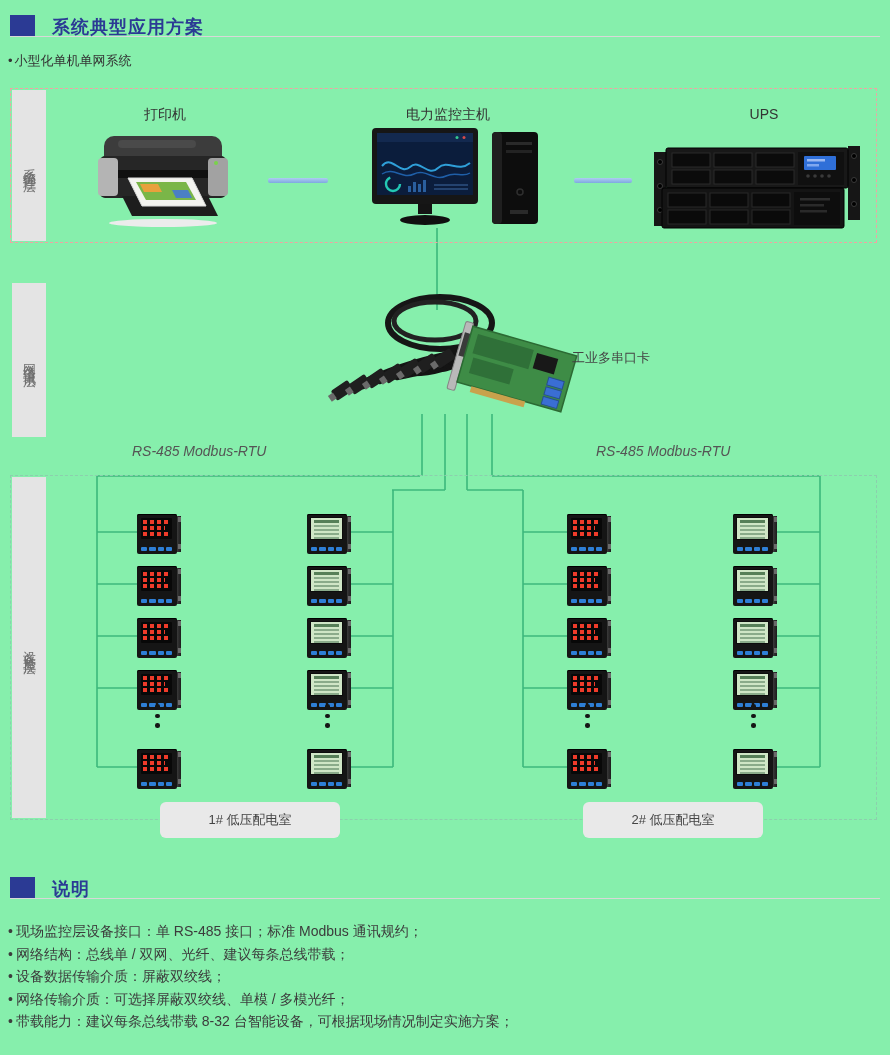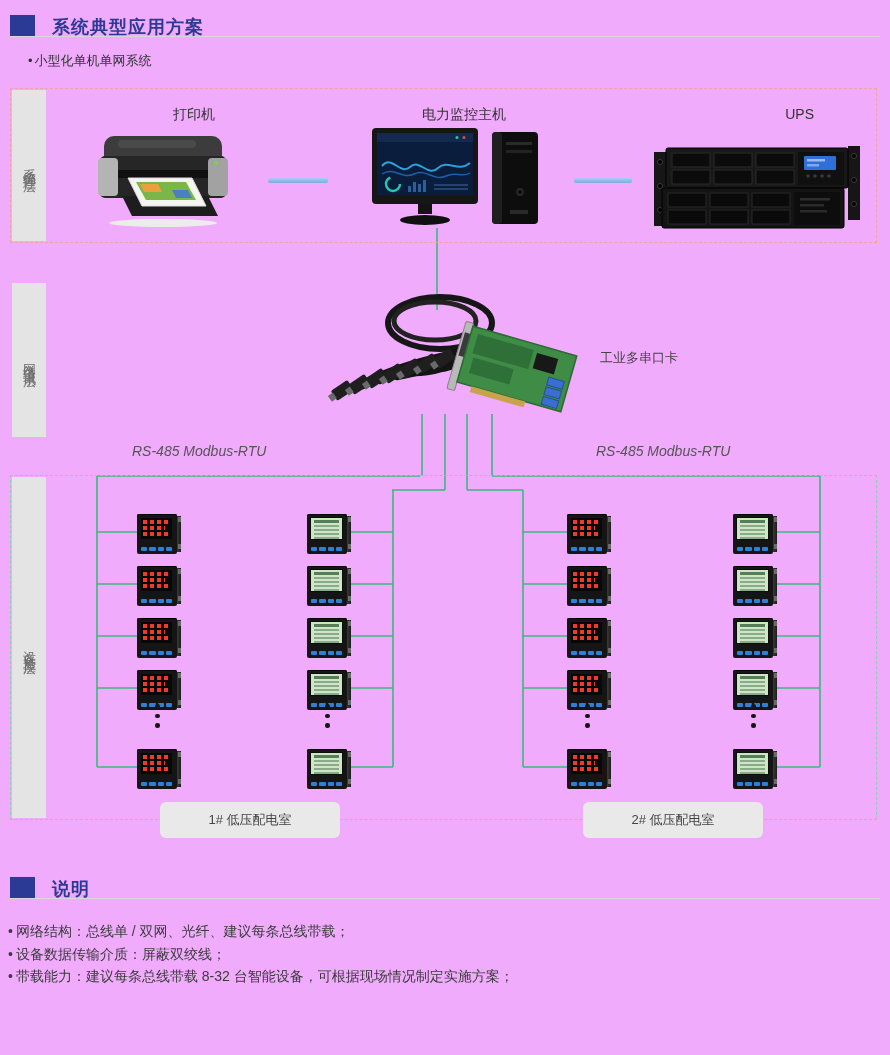--- a/index.html
+++ b/index.html
@@ -1,33 +1,33 @@
 <!DOCTYPE html>
 <html><head>
 <meta charset="utf-8">
 <style>
   html,body{margin:0;padding:0;background:#fff;}
   body{width:890px;height:1055px;font-family:"Liberation Sans","DejaVu Sans",sans-serif;color:#3c3c3c;}
-  .page{position:relative;width:890px;height:1055px;overflow:hidden;background:#f0abfc;}
+  .page{position:relative;width:890px;height:1055px;overflow:hidden;background:#86efac;}
 
   
   .sec-sq{position:absolute;width:25px;height:21px;background:#2b3a94;}
   .sec-title{position:absolute;font-size:18px;font-weight:bold;color:#2b3a94;letter-spacing:1px;white-space:nowrap;}
   .sec-rule{position:absolute;left:10px;width:870px;height:1px;background:#d8d8d8;}
 
-  .subtitle{position:absolute;left:8px;top:52px;font-size:13px;color:#333;margin-left:20px;}
+  .subtitle{position:absolute;left:8px;top:52px;font-size:13px;color:#333;}
   .subtitle .b{margin-right:2px;}
 
   
   .layer-box{position:absolute;left:10px;width:867px;border:1px dashed #f0a3a3;box-sizing:border-box;}
   .layer-box.green{border-color:#8ccfad;}
   .layer-bar{position:absolute;left:12px;width:34px;background:#e4e4e4;display:flex;align-items:center;justify-content:center;}
   .layer-bar span{writing-mode:vertical-lr;text-orientation:upright;font-size:13px;color:#6e6e6e;letter-spacing:3px;white-space:nowrap;}
 
-  .dev-label{position:absolute;font-size:14px;color:#333;text-align:right;white-space:nowrap;}
+  .dev-label{position:absolute;font-size:14px;color:#333;text-align:center;white-space:nowrap;}
   .blue-link{position:absolute;height:5px;border-radius:2px;background:linear-gradient(#aecdf2,#7fa9e0);}
 
   .bus-label{position:absolute;font-size:14px;color:#555;white-space:nowrap;font-style:italic;}
   .card-label{position:absolute;font-size:13px;color:#444;white-space:nowrap;}
 
   
   .meter{position:absolute;width:44px;height:42px;}
   .meter .shell{position:absolute;left:0;top:1px;width:40px;height:40px;background:#151515;border-radius:2px;box-shadow:inset 0 1px 0 #000;}
   .meter .side{position:absolute;left:40px;top:3px;width:4px;height:36px;background:linear-gradient(90deg,#3a3a3a,#1c1c1c);}
   .meter .tab{position:absolute;left:41px;width:3px;height:5px;background:#6a6a6a;}
@@ -245,21 +245,21 @@
       <rect x="8" y="6" width="58" height="20" fill="#2f7038"></rect>
       <rect x="10" y="30" width="42" height="16" fill="#2f7038"></rect>
       <rect x="70" y="8" width="22" height="16" fill="#181818"></rect>
       <rect x="88" y="28" width="16" height="8" fill="#3a6ed4" stroke="#27508e"></rect>
       <rect x="88" y="38" width="16" height="8" fill="#3a6ed4" stroke="#27508e"></rect>
       <rect x="88" y="48" width="16" height="8" fill="#3a6ed4" stroke="#27508e"></rect>
       <rect x="16" y="58" width="56" height="6" fill="#c9a24c"></rect>
     </g>
   </svg>
 
-  <div class="card-label" style="left:572px;top:349px;margin-left:28px;">工业多串口卡</div>
+  <div class="card-label" style="left:572px;top:349px;">工业多串口卡</div>
 
   <div class="bus-label" style="left:132px;top:443px;width:125px;text-align:center;">RS-485 Modbus-RTU</div>
   <div class="bus-label" style="left:596px;top:443px;width:125px;text-align:center;">RS-485 Modbus-RTU</div>
 
   <div class="layer-box green" style="top:475px;height:345px;"></div>
   <div class="layer-bar" style="top:477px;height:341px;">
       <span>设备监控层</span>
     </div>
 
   <div id="meter-field">
@@ -645,18 +645,20 @@
       </div>
     </div>
 
   <div class="pill" style="left:160px;top:802px;">1# 低压配电室</div>
   <div class="pill" style="left:583px;top:802px;">2# 低压配电室</div>
 
   <div class="sec-sq" style="left:10px;top:877px;"></div>
   <div class="sec-rule" style="top:898px;"></div>
   <div class="sec-title" style="left:52px;top:877px;text-align:center;">说明</div>
   <ul class="notes" id="notes-list">
+      <li>现场监控层设备接口：单 RS-485 接口；标准 Modbus 通讯规约；</li>
       <li>网络结构：总线单 / 双网、光纤、建议每条总线带载；</li>
       <li>设备数据传输介质：屏蔽双绞线；</li>
+      <li>网络传输介质：可选择屏蔽双绞线、单模 / 多模光纤；</li>
       <li>带载能力：建议每条总线带载 8-32 台智能设备，可根据现场情况制定实施方案；</li>
     </ul>
 
 </div>
 
 </body></html>

